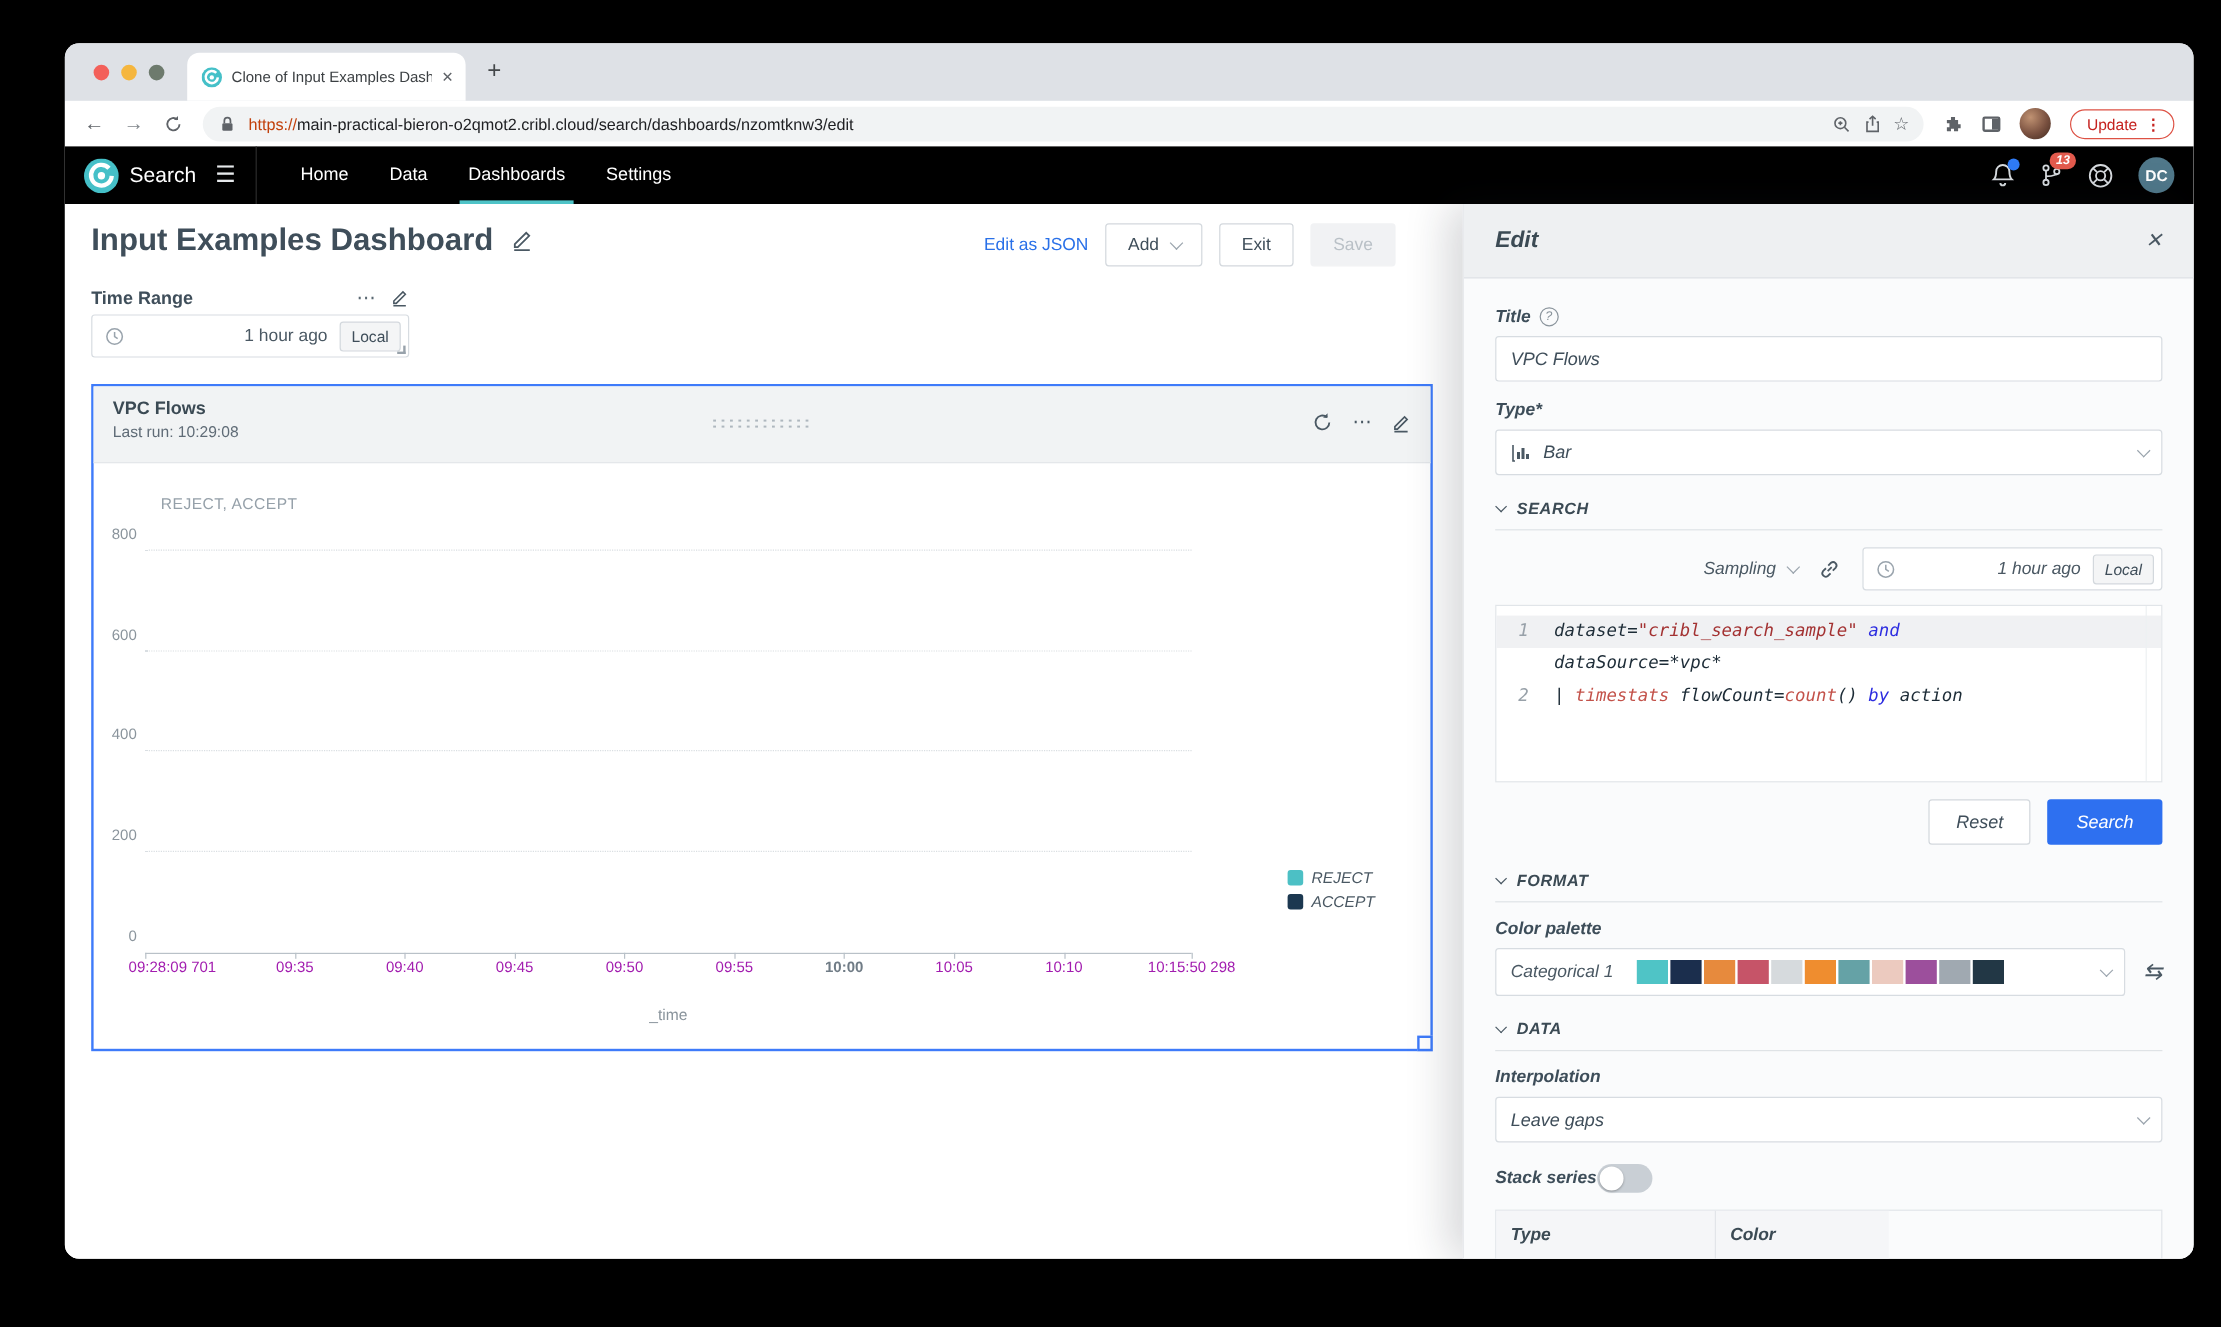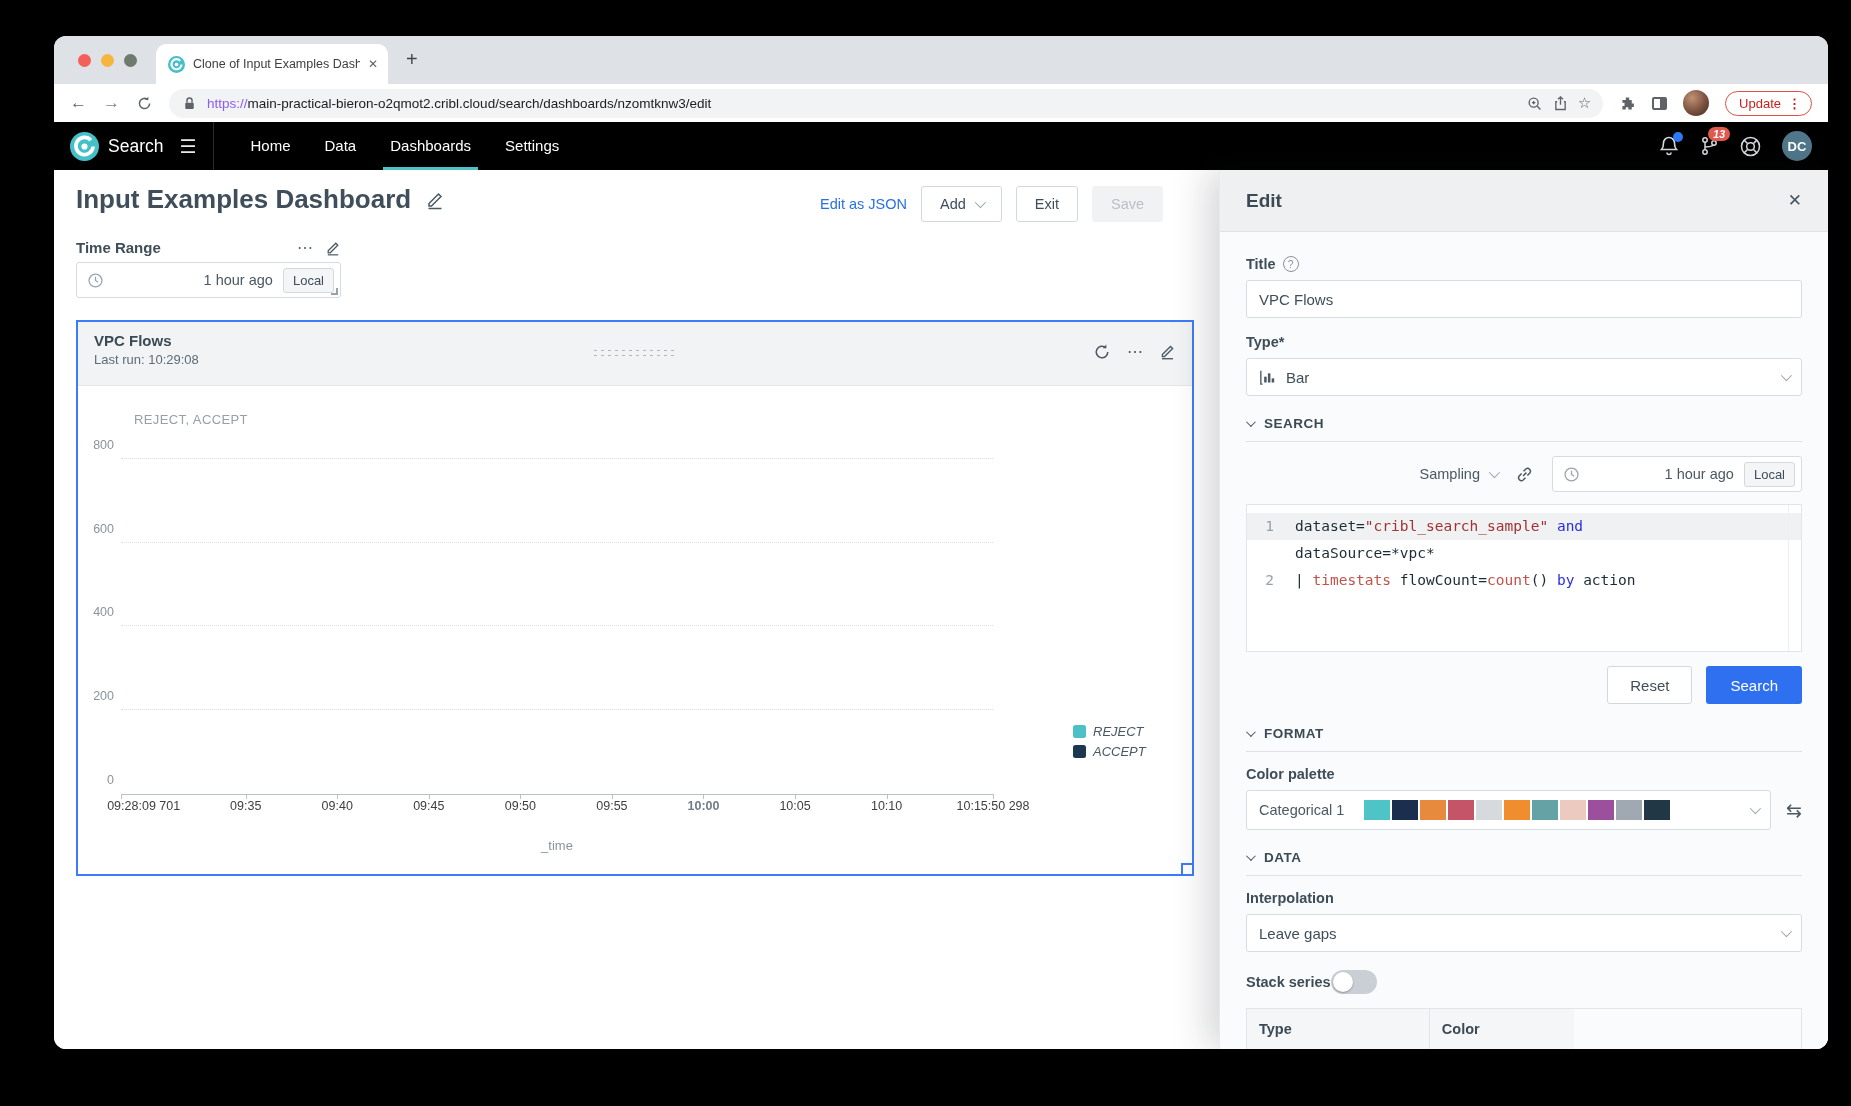--- a/index.html
+++ b/index.html
@@ -14,21 +14,21 @@
   .tab { position:absolute; left:102px; top:8px; width:232px; height:40px; background:#fff; border-radius:10px 10px 0 0; display:flex; align-items:center; padding:0 10px 0 12px; gap:8px; }
   .tab-title { flex:1; font-size:12.5px; color:#3c4043; white-space:nowrap; overflow:hidden; }
   .tab-close { font-size:12px; color:#5f6368; }
   .newtab { position:absolute; left:352px; top:12px; font-size:20px; color:#44474a; line-height:22px; }
   .favicon { width:17px; height:17px; flex:none; }
 
   .addressbar { height:38px; background:#fff; display:flex; align-items:center; padding:0 16px; gap:16px; }
   .navglyph { font-size:17px; color:#5f6368; }
   .urlbox { flex:1; height:29px; background:#f1f3f4; border-radius:15px; display:flex; align-items:center; padding:0 12px; gap:9px; }
   .url { flex:1; font-size:13.5px; color:#202124; white-space:nowrap; overflow:hidden; }
-  .url .dim { color:#8b5cf6; }
+  .url .dim { color:#c2410c; }
   .bar-ic { width:17px; height:17px; flex:none; }
   .star { font-size:15px; color:#5f6368; }
   .avatar-photo { width:26px; height:26px; border-radius:50%; background:radial-gradient(circle at 35% 30%, #c09272, #7a5140 55%, #40291f); flex:none; }
   .update-pill { display:flex; align-items:center; gap:7px; border:1.5px solid #dd5144; border-radius:15px; padding:4px 10px 4px 13px; color:#c5221f; font-size:13px; }
   .vdots { letter-spacing:0; color:#c5221f; font-weight:700; font-size:13px; }
   .sidepanel-ic { width:15px; height:13px; border:2px solid #5f6368; border-radius:2px; position:relative; }
   .sidepanel-ic::after { content:""; position:absolute; right:0; top:0; bottom:0; width:5px; background:#5f6368; }
 
   
   .criblbar { height:48px; background:#000; display:flex; align-items:center; padding:0 16px; position:relative; }
@@ -79,29 +79,29 @@
   .chart-region { position:relative; height:488px;border-radius:32px; }
   .chart-title { position:absolute; left:56px; top:26px; font-size:13px; color:#95a0a9; letter-spacing:.4px; }
   .plot { position:absolute; left:43px; top:52px; width:872px; height:357px; border-bottom:1px solid #b9c1c8; }
   .grid { position:absolute; left:0; right:0; border-top:1px dotted #d9dee2; }
   .ylab { position:absolute; width:34px; text-align:right; font-size:12.5px; color:#8a949c; left:-41px; transform:translateY(-50%); }
   .bars { position:absolute; inset:0; display:flex; align-items:flex-end; justify-content:space-between; }
   .grp { width:15px; display:flex; align-items:flex-end; gap:1px; }
   .bar { width:7px; border-radius:1.5px 1.5px 0 0; }
   .tickmark { position:absolute; top:100%; width:1px; height:5px; background:#b9c1c8; }
   .xticks { position:absolute; left:43px; top:413px; width:872px; height:18px; }
-  .xticks span { position:absolute; transform:translateX(-50%); font-size:12.5px; color:#404040; white-space:nowrap; }
+  .xticks span { position:absolute; transform:translateX(-50%); font-size:12.5px; color:#a21caf; white-space:nowrap; }
   .xticks span.bold { font-weight:700; color:#707c86; }
   .xaxis-label { position:absolute; left:43px; width:872px; top:452px; text-align:center; font-size:13px; color:#8a949c; }
   .legend { position:absolute; left:995px; top:338px; display:flex; flex-direction:column; gap:5px; }
   .legend .lrow { display:flex; align-items:center; gap:7px; font-size:13px; color:#4a5863;font-style:italic; }
   .legend .sw { width:13px; height:13px; border-radius:2.5px; }
 
   
-  .drawer { position:absolute; top:0; right:0; width:609px; height:879px; background:#fafbfc; border-left:1px solid #e8eaed; box-shadow:-12px 0 34px rgba(25,35,45,.18); overflow:hidden; }
+  .drawer { position:absolute; top:0; right:0; width:609px; height:879px; background:#fafbfc; border-left:1px solid #e8eaed; box-shadow:-12px 0 34px rgba(25,35,45,.18); overflow:hidden;font-style:italic; }
   .drawer-header { height:62px; background:#eef0f2; border-bottom:1px solid #dfe3e6; display:flex; align-items:center; padding:0 26px; }
   .drawer-title { font-size:19px; font-weight:600; color:#3b4a54; }
   .drawer-close { margin-left:auto; font-size:17px; color:#4a5863; }
   .drawer-body { padding:24px 26px 0; }
   .flabel { font-size:14.5px; font-weight:700; color:#3d4d59; margin-bottom:8px; display:flex; align-items:center; gap:7px; }
   .qicon { width:16px; height:16px; border:1.4px solid #8a949c; border-radius:50%; color:#8a949c; font-size:10.5px; font-weight:400; display:inline-flex; align-items:center; justify-content:center; }
   .input, .select { height:38px; background:#fff; border:1px solid #d7dce1; border-radius:3px; font-size:15px; color:#3f4e5a; padding:0 12px; display:flex; align-items:center; gap:10px; }
   .chev { width:8px; height:8px; border-right:1.7px solid #9aa4ad; border-bottom:1.7px solid #9aa4ad; transform:rotate(45deg) translateY(-2px); flex:none; }
   .select .chev { margin-left:auto; }
   .mt16 { margin-top:16px; } .mt20 { margin-top:20px; } .mt14 { margin-top:14px; } .mt22 { margin-top:22px; }

